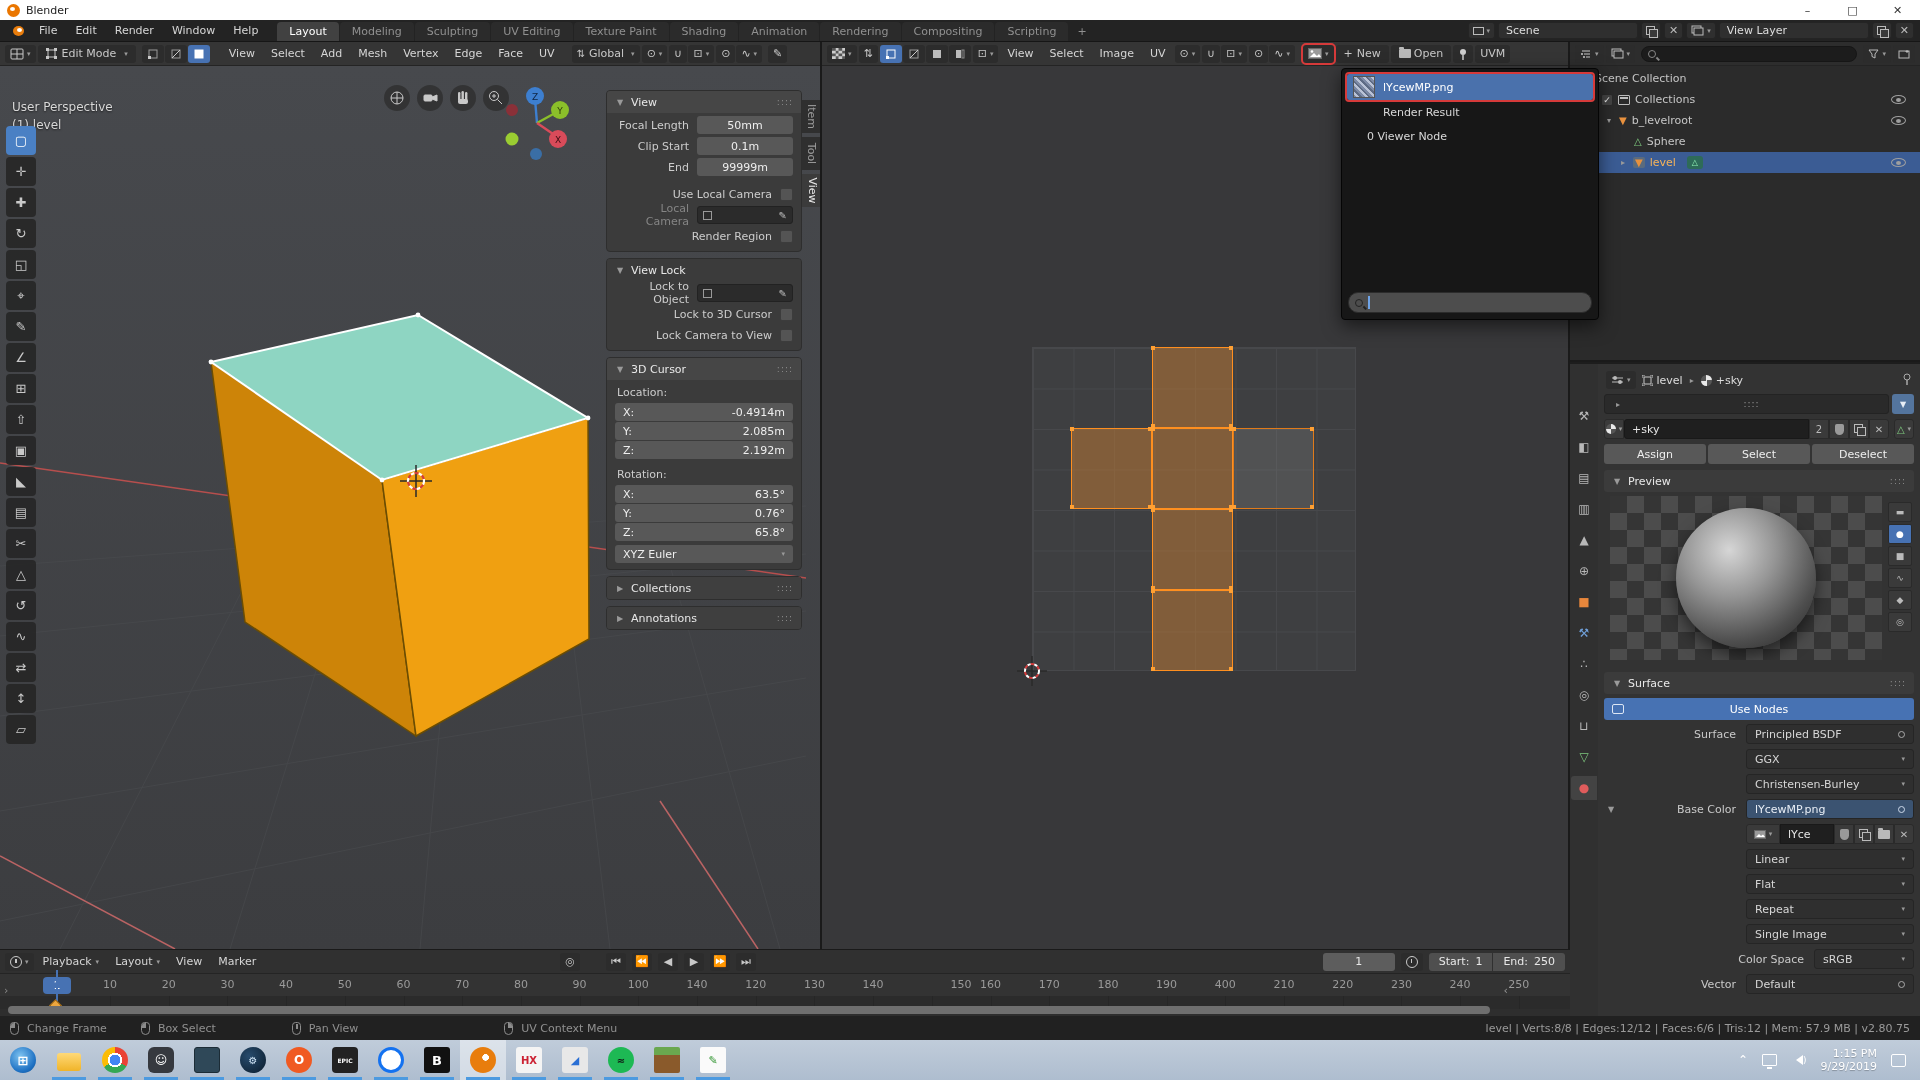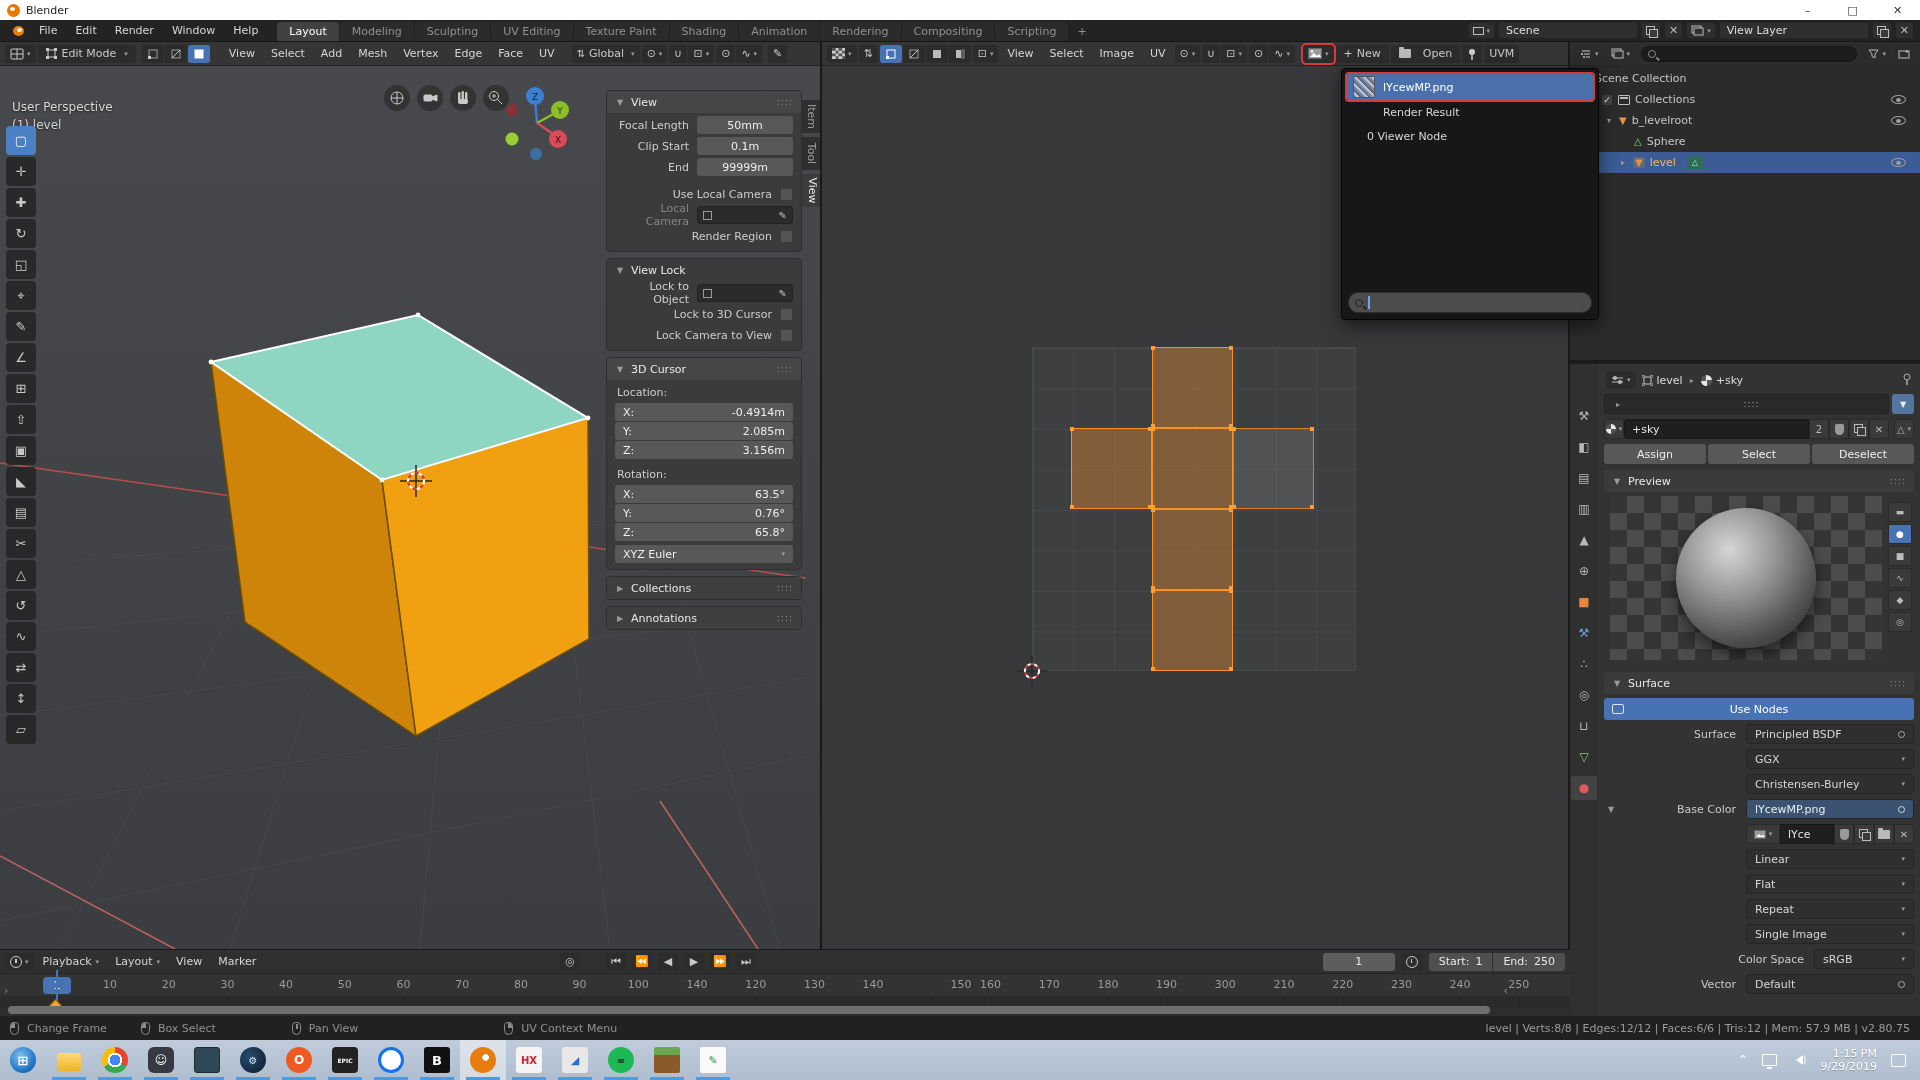--- a/index.html
+++ b/index.html
@@ -489,21 +489,21 @@
           <div class="slider-field">
               <span>X:</span>
               <span>-0.4914m</span>
             </div>
           <div class="slider-field">
               <span>Y:</span>
               <span>2.085m</span>
             </div>
           <div class="slider-field">
               <span>Z:</span>
-              <span>3.156m</span>
+              <span>2.192m</span>
             </div>
         </div>
         <div style="padding:8px 8px 0 10px;color:#ccc">Rotation:</div>
         <div style="padding:3px 8px 0 8px">
           <div class="slider-field">
               <span>X:</span>
               <span>63.5°</span>
             </div>
           <div class="slider-field">
               <span>Y:</span>
@@ -613,21 +613,21 @@
           <rect x="0.5" y="0.5" width="13" height="10" fill="#9a9a9a" stroke="#666"></rect>
           <path d="M2 9 L6 5 L9 8 L11 6 L13 9 z" fill="#fff"></path>
           <circle cx="4" cy="3.5" r="1.3" fill="#fff"></circle>
         </svg>
       <span class="chev">▾</span>
     </div>
     <div class="hbtn" style="gap:4px;padding:0 8px">
         <span>+</span>
         <span>New</span>
       </div>
-    <div class="hbtn" style="gap:12px;padding:0 8px">
+    <div class="hbtn" style="gap:3px;padding:0 8px">
         <span class="folder"></span>
         <span>Open</span>
       </div>
     <div class="hbtn">
         <svg width="10" height="12">
           <circle cx="5" cy="4" r="3" fill="#ccc"></circle>
           <path d="M5 7 L5 12" stroke="#ccc" stroke-width="1.5"></path>
         </svg>
       </div>
     <div class="hbtn" style="overflow:hidden;max-width:40px">
@@ -1035,21 +1035,21 @@
       <div class="tick-num" style="left: 638.3px;">100</div>
       <div class="tick-num" style="left: 697px;">140</div>
       <div class="tick-num" style="left: 755.7px;">120</div>
       <div class="tick-num" style="left: 814.4px;">130</div>
       <div class="tick-num" style="left: 873.1px; text-align: center;">140</div>
       <div class="tick-num" style="left: 961px;">150</div>
       <div class="tick-num" style="left: 990.5px;">160</div>
       <div class="tick-num" style="left: 1049.2px;">170</div>
       <div class="tick-num" style="left: 1107.9px;">180</div>
       <div class="tick-num" style="left: 1166.6px;">190</div>
-      <div class="tick-num" style="left: 1225.3px;">300</div>
+      <div class="tick-num" style="left: 1225.3px;">400</div>
       <div class="tick-num" style="left: 1284px;">210</div>
       <div class="tick-num" style="left: 1342.7px;">220</div>
       <div class="tick-num" style="left: 1401.4px;">230</div>
       <div class="tick-num" style="left: 1460.1px;">240</div>
       <div class="tick-num" style="left: 1518.8px;">250</div>
     </div>
   <div id="tl-channels">
       <div class="tick-line" style="left: 110px;"></div>
       <div class="tick-line" style="left: 168.7px;"></div>
       <div class="tick-line" style="left: 227.4px;"></div>

